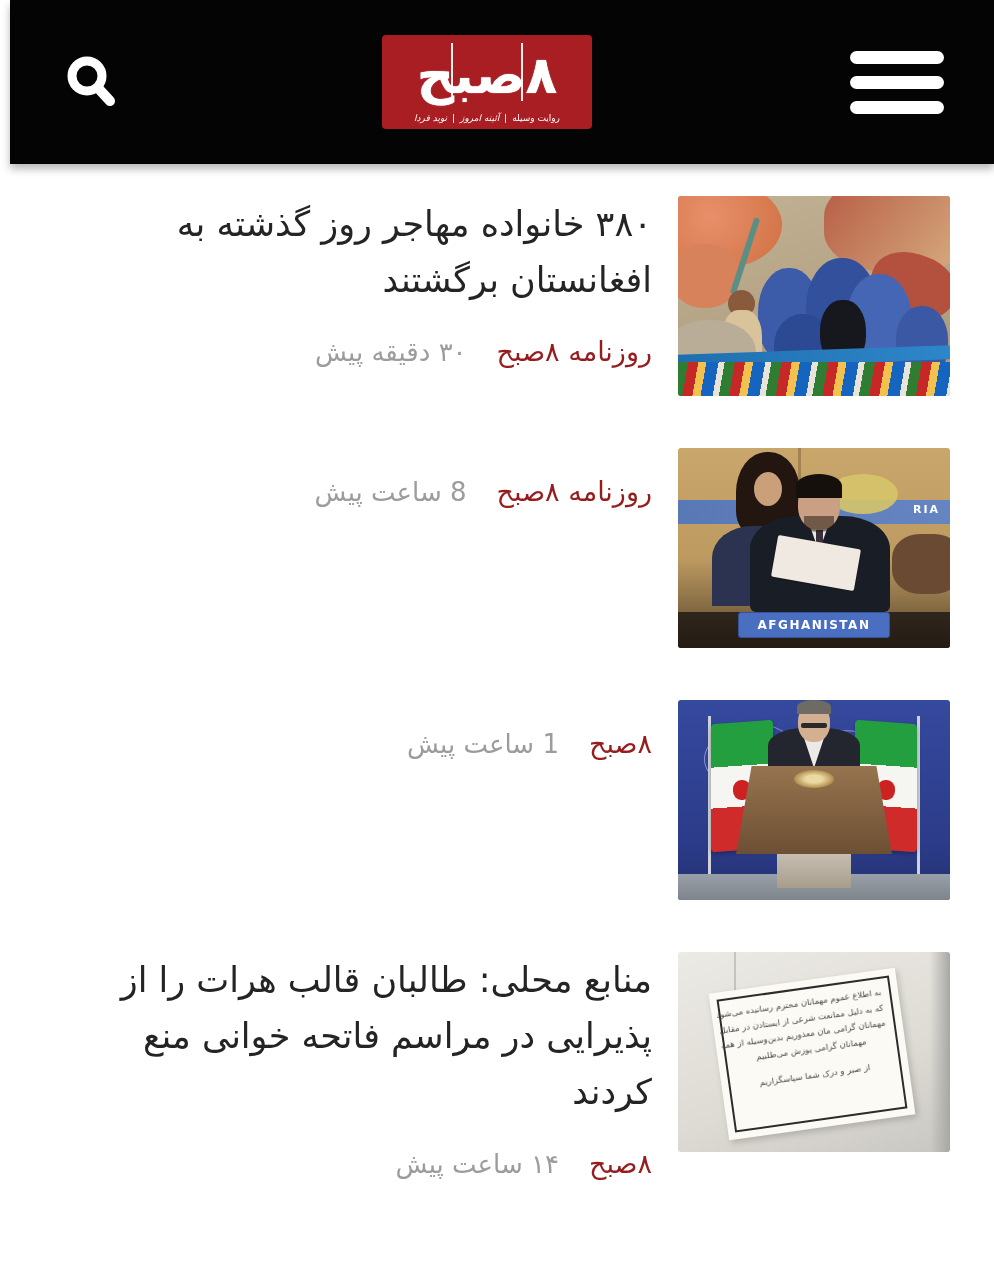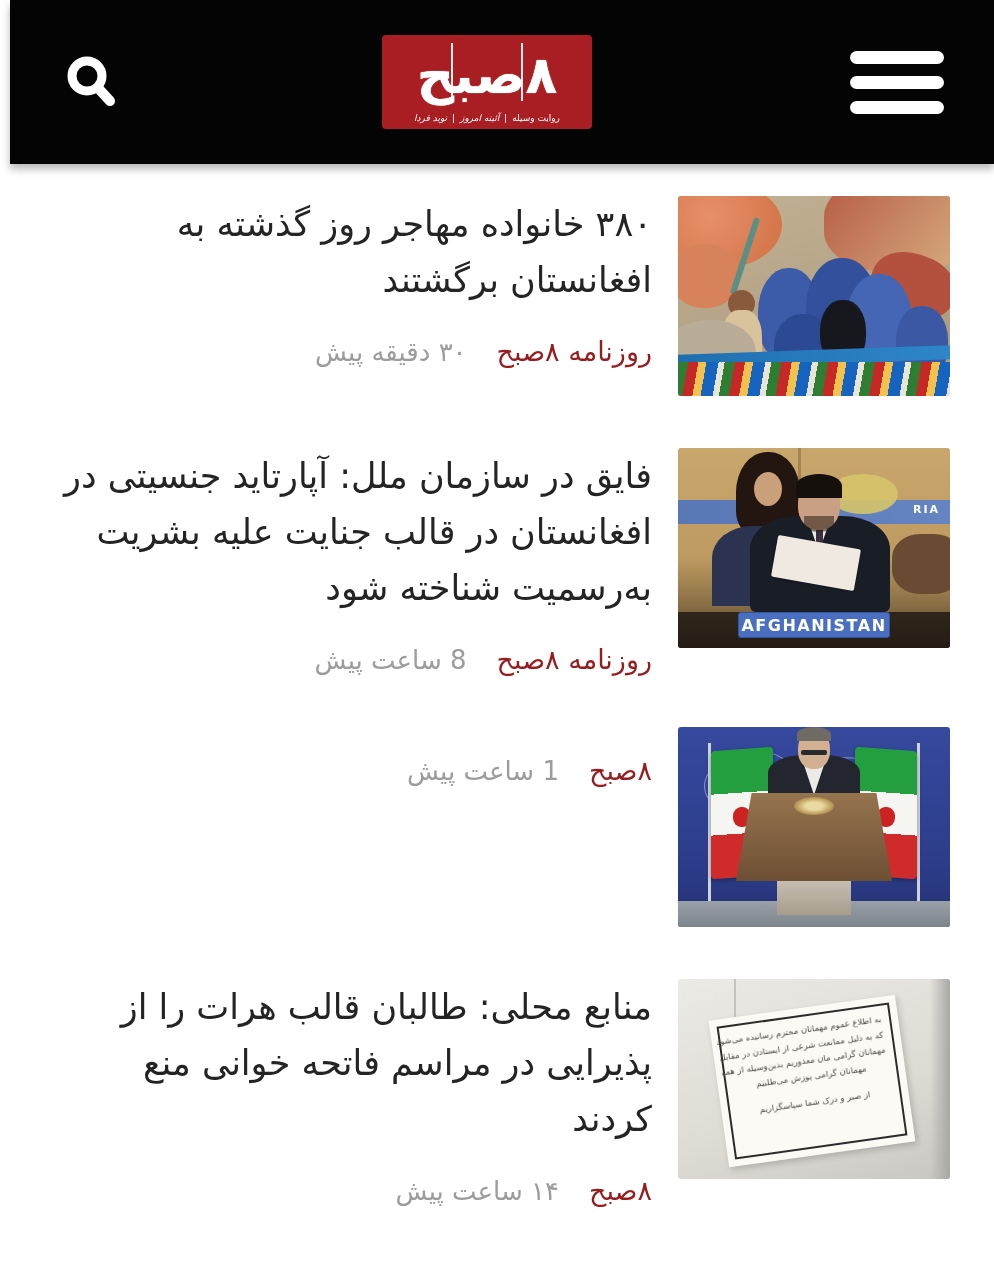--- a/index.html
+++ b/index.html
@@ -64,21 +64,21 @@
   .t2 .w-body { top:78px; left:34px; width:100px; height:80px; border-radius:40% 40% 0 0; background:#2c3350; }
   .t2 .m-body { bottom:36px; left:72px; width:140px; height:96px; border-radius:34% 34% 6px 6px; background:#191d26; }
   .t2 .m-head { bottom:118px; left:120px; width:42px; height:50px; border-radius:46%; background:#c9a083; }
   .t2 .m-hair { bottom:150px; left:118px; width:46px; height:24px; border-radius:50% 50% 0 0; background:#15100c; }
   .t2 .m-beard { bottom:116px; left:126px; width:30px; height:16px; border-radius:0 0 50% 50%; background:rgba(40,30,22,.55); }
   .t2 .m-shirt { bottom:96px; left:132px; width:18px; height:26px; background:#e8e8e4; clip-path:polygon(0 0,100% 0,50% 100%); }
   .t2 .m-tie { bottom:92px; left:138px; width:7px; height:26px; background:#3a2f3a; }
   .t2 .paper { bottom:64px; left:96px; width:84px; height:42px; background:#efe9e2; transform:rotate(10deg); border-radius:2px; box-shadow:0 1px 2px rgba(0,0,0,.3); }
   .t2 .desk { bottom:0; left:0; width:100%; height:36px; background:linear-gradient(180deg,#2f261b,#241c13); }
   .t2 .plate { bottom:10px; left:50%; transform:translateX(-50%); width:152px; height:26px; background:#4a6fc0; border:1px solid #35529a; border-radius:3px; display:flex; align-items:center; justify-content:center; }
-  .t2 .plate span { color:#fff; font-size:16px; font-weight:bold; letter-spacing:1.5px; direction:ltr; }
+  .t2 .plate span { color:#fff; font-size:12px; font-weight:bold; letter-spacing:1.5px; direction:ltr; }
 
   
   .t3 { background:linear-gradient(180deg,#35499e 0%,#2c3c8a 70%,#23306f 100%); }
   .t3 .land1 { top:24px; left:26px; width:96px; height:64px; border:1px solid rgba(220,228,255,.5); border-radius:58% 42% 60% 40%/55% 60% 40% 45%; }
   .t3 .land2 { top:30px; right:40px; width:120px; height:70px; border:1px solid rgba(220,228,255,.5); border-radius:40% 60% 45% 55%/60% 45% 55% 40%; }
   .t3 .land3 { top:104px; right:74px; width:50px; height:40px; border:1px solid rgba(220,228,255,.4); border-radius:50%; }
   .t3 .map-label { top:84px; left:58px; width:74px; background:rgba(18,28,70,.85); color:#cfd9f5; font-size:6px; line-height:1.3; padding:2px 3px; text-align:center; direction:ltr; }
   .t3 .map-label-fa { top:86px; right:60px; color:rgba(230,236,255,.85); font-size:9px; direction:rtl; }
   .t3 .pole { top:16px; width:3px; height:170px; background:#cfd2d8; }
   .t3 .pole.pl { left:30px; } .t3 .pole.pr { right:30px; }
@@ -184,21 +184,20 @@
         <div class="shape m-head"></div>
         <div class="shape m-hair"></div>
         <div class="shape m-beard"></div>
         <div class="shape paper"></div>
         <div class="shape desk"></div>
         <div class="shape plate">
           <span>AFGHANISTAN</span>
         </div>
       </div>
       <div class="card-text">
-        <div class="headline">فایق در سازمان ملل: آپارتاید جنسیتی در افغانستان در قالب جنایت علیه بشریت به‌رسمیت شناخته شود</div>
         <div class="byline">
           <span class="src">روزنامه ۸صبح</span>
           <span class="when">8 ساعت پیش</span>
         </div>
       </div>
     </div>
 
     <div class="card">
       <div class="thumb t3">
         <div class="shape land1"></div>

